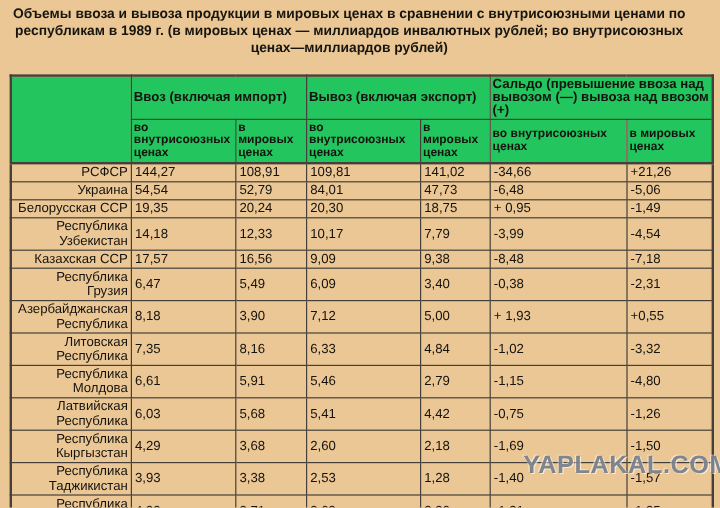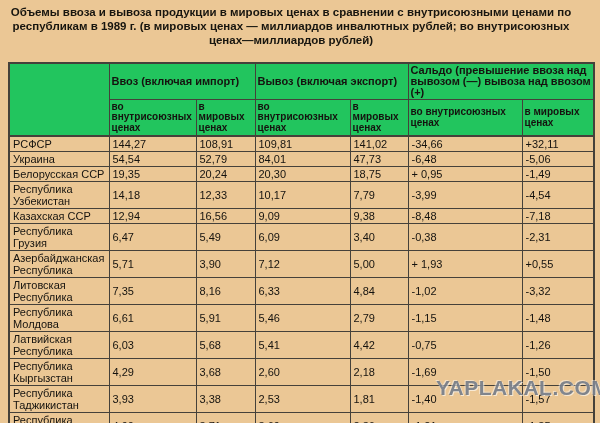--- a/index.html
+++ b/index.html
@@ -61,20 +61,21 @@
   tbody td {
     height: 12px;
     line-height: 12px;
     padding: 1px 2px 1px 3px;
     vertical-align: middle;
     text-align: left;
     font-size: 11px;
   }
   tbody td.name-cell {
     line-height: 12px;
+    text-align: right;
   }
   .watermark {
     position: absolute;
     left: 436px;
     top: 376px;
     font-size: 21px;
     font-weight: bold;
     letter-spacing: 0.5px;
     color: rgba(112, 118, 130, 0.88);
     text-shadow: 1px 1px 0 rgba(255,255,255,0.6), -1px -1px 0 rgba(255,255,255,0.45);
@@ -113,21 +114,21 @@
     </tr>
   </thead>
   <tbody id="table-body">
       <tr>
         <td class="name-cell">РСФСР</td>
         <td>144,27</td>
         <td>108,91</td>
         <td>109,81</td>
         <td>141,02</td>
         <td>-34,66</td>
-        <td>+32,11</td>
+        <td>+21,26</td>
       </tr>
       <tr>
         <td class="name-cell">Украина</td>
         <td>54,54</td>
         <td>52,79</td>
         <td>84,01</td>
         <td>47,73</td>
         <td>-6,48</td>
         <td>-5,06</td>
       </tr>
@@ -144,39 +145,39 @@
         <td class="name-cell">Республика Узбекистан</td>
         <td>14,18</td>
         <td>12,33</td>
         <td>10,17</td>
         <td>7,79</td>
         <td>-3,99</td>
         <td>-4,54</td>
       </tr>
       <tr>
         <td class="name-cell">Казахская ССР</td>
-        <td>12,94</td>
+        <td>17,57</td>
         <td>16,56</td>
         <td>9,09</td>
         <td>9,38</td>
         <td>-8,48</td>
         <td>-7,18</td>
       </tr>
       <tr>
         <td class="name-cell">Республика Грузия</td>
         <td>6,47</td>
         <td>5,49</td>
         <td>6,09</td>
         <td>3,40</td>
         <td>-0,38</td>
         <td>-2,31</td>
       </tr>
       <tr>
         <td class="name-cell">Азербайджанская Республика</td>
-        <td>5,71</td>
+        <td>8,18</td>
         <td>3,90</td>
         <td>7,12</td>
         <td>5,00</td>
         <td>+ 1,93</td>
         <td>+0,55</td>
       </tr>
       <tr>
         <td class="name-cell">Литовская Республика</td>
         <td>7,35</td>
         <td>8,16</td>
@@ -185,21 +186,21 @@
         <td>-1,02</td>
         <td>-3,32</td>
       </tr>
       <tr>
         <td class="name-cell">Республика Молдова</td>
         <td>6,61</td>
         <td>5,91</td>
         <td>5,46</td>
         <td>2,79</td>
         <td>-1,15</td>
-        <td>-1,48</td>
+        <td>-4,80</td>
       </tr>
       <tr>
         <td class="name-cell">Латвийская Республика</td>
         <td>6,03</td>
         <td>5,68</td>
         <td>5,41</td>
         <td>4,42</td>
         <td>-0,75</td>
         <td>-1,26</td>
       </tr>
@@ -210,21 +211,21 @@
         <td>2,60</td>
         <td>2,18</td>
         <td>-1,69</td>
         <td>-1,50</td>
       </tr>
       <tr>
         <td class="name-cell">Республика Таджикистан</td>
         <td>3,93</td>
         <td>3,38</td>
         <td>2,53</td>
-        <td>1,81</td>
+        <td>1,28</td>
         <td>-1,40</td>
         <td>-1,57</td>
       </tr>
       <tr>
         <td class="name-cell">Республика Армения</td>
         <td>4,90</td>
         <td>3,71</td>
         <td>3,69</td>
         <td>2,36</td>
         <td>-1,21</td>

